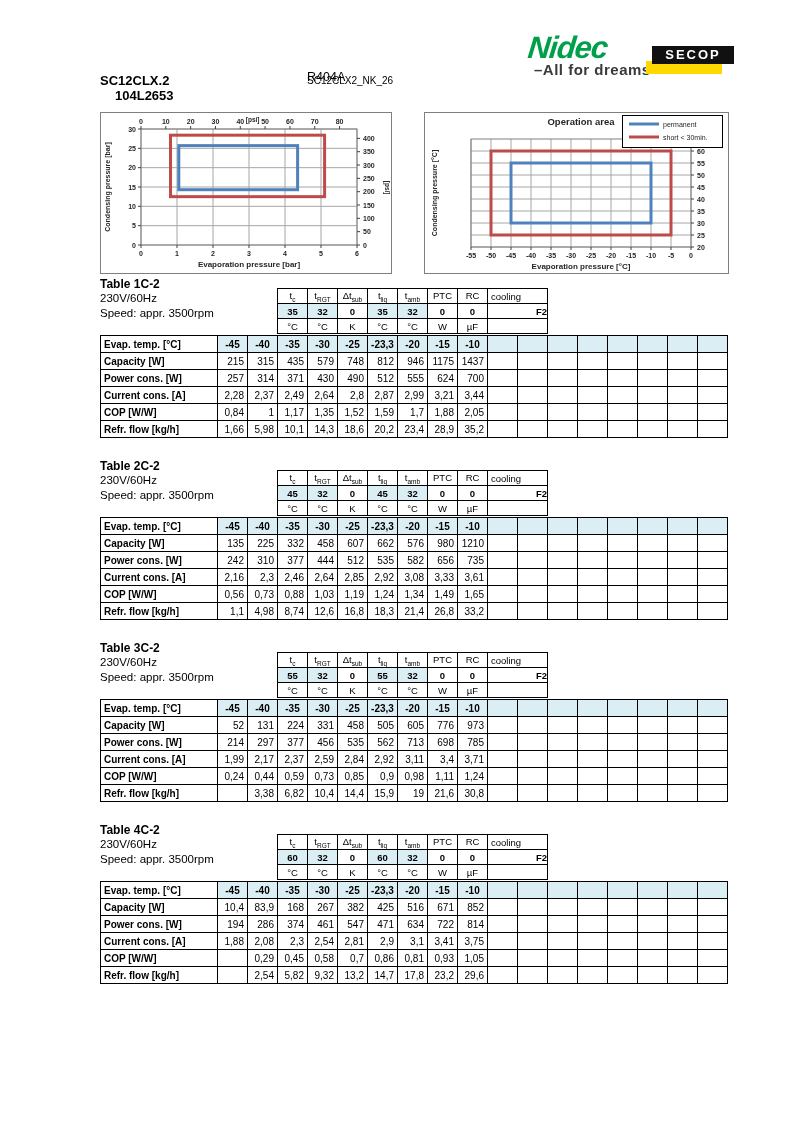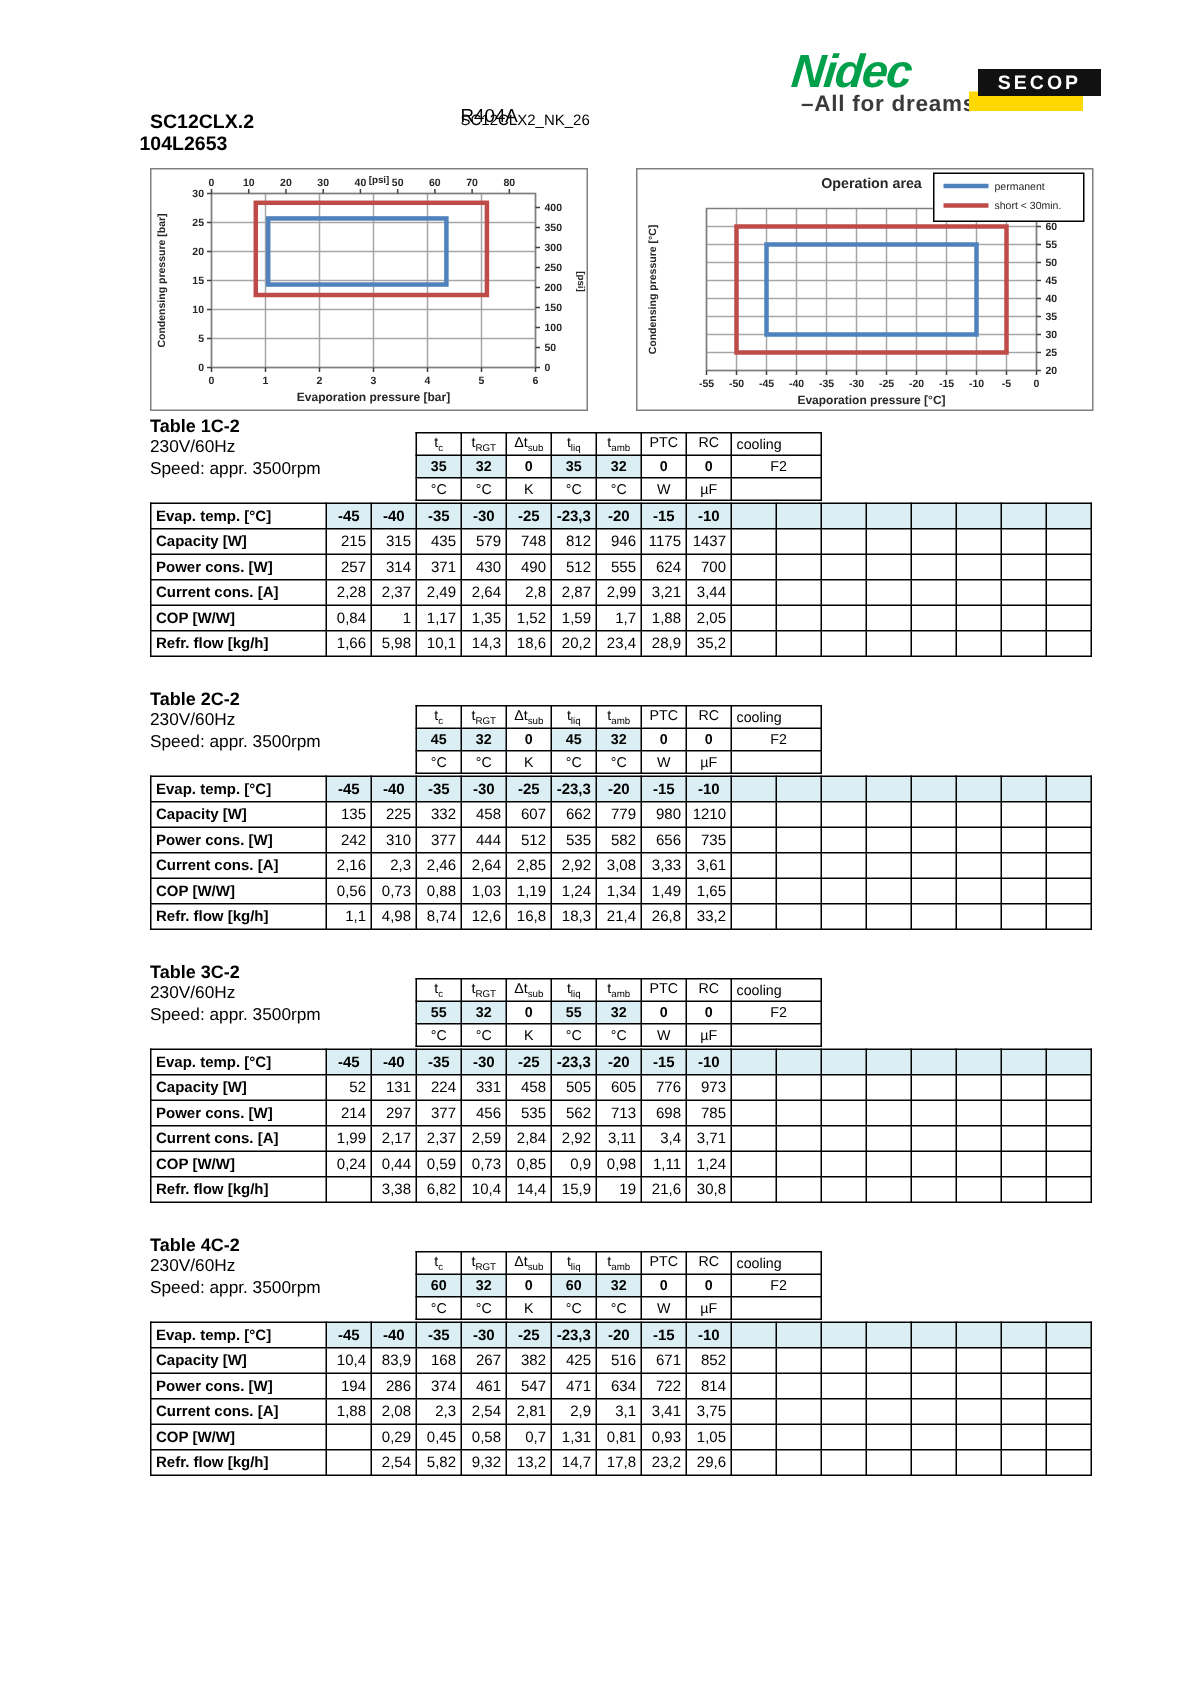--- a/index.html
+++ b/index.html
@@ -27,40 +27,40 @@
   .sec-title{font-size:12px;font-weight:bold}
   .sec-sub{font-size:11.5px}
   table{border-collapse:collapse;table-layout:fixed}
   .mini,.main{position:absolute}
   .mini td,.main td{border:1.5px solid #000;padding:0;text-align:center;
                     vertical-align:middle;font-size:10px;overflow:hidden;white-space:nowrap}
   .mini td{height:14px;font-size:9.5px}
   .mini sub{font-size:6.5px}
   .mini td.cool{text-align:left;padding-left:3px}
   .mini tr.vals td{font-weight:bold}
-  .mini tr.vals td.cool{font-weight:normal;text-align:center}
+  .mini tr.vals td.cool{font-weight:bold;text-align:right}
   .main td{height:16px}
   .main td.lbl{font-weight:bold;text-align:left;padding-left:3px}
   .main td.num{text-align:right;padding-right:3px}
   .main tr.evap td{background:#daeef3;font-weight:bold;text-align:center}
   .main tr.evap td.lbl{background:#ffffff;text-align:left}
   .shaded{background:#daeef3}
 </style>
 </head>
 <body>
 
 <div class="abs" style="left:520px;top:30px;width:270px;height:50px">
   <div class="abs nidec-text" style="left:8px;top:2px">Nidec</div>
   <div class="abs nidec-tagline" style="left:14px;top:31px">–All for dreams</div>
   <div class="abs secop-bar" style="left:126px;top:31px;width:76px;height:13px"></div>
   <div class="abs secop-box" style="left:132px;top:16px;width:82px;height:18px">SECOP</div>
 </div>
 
 <div class="abs model" style="left:100px;top:73px">SC12CLX.2</div>
-<div class="abs model" style="left:93px;top:88px">104L2653</div>
+<div class="abs model" style="left:115px;top:88px">104L2653</div>
 <div class="abs variant" style="left:307px;top:75px">SC12CLX2_NK_26</div>
 <div class="abs refrig" style="left:307px;top:70px">R404A</div>
 
 <div class="chartbox" id="chart0" style="left:100px;top:112px;width:290px;height:160px"><svg width="290" height="160" viewBox="0 0 290 160">
       <line x1="40" x2="40" y1="16" y2="132" stroke="#A6A6A6" stroke-width="1"></line>
       <line x1="76" x2="76" y1="16" y2="132" stroke="#A6A6A6" stroke-width="1"></line>
       <line x1="112" x2="112" y1="16" y2="132" stroke="#A6A6A6" stroke-width="1"></line>
       <line x1="148" x2="148" y1="16" y2="132" stroke="#A6A6A6" stroke-width="1"></line>
       <line x1="184" x2="184" y1="16" y2="132" stroke="#A6A6A6" stroke-width="1"></line>
       <line x1="220" x2="220" y1="16" y2="132" stroke="#A6A6A6" stroke-width="1"></line>
@@ -508,21 +508,21 @@
             <td></td>
           </tr>
           <tr>
             <td class="lbl">Capacity [W]</td>
             <td class="num">135</td>
             <td class="num">225</td>
             <td class="num">332</td>
             <td class="num">458</td>
             <td class="num">607</td>
             <td class="num">662</td>
-            <td class="num">779</td>
+            <td class="num">576</td>
             <td class="num">980</td>
             <td class="num">1210</td>
             <td></td>
             <td></td>
             <td></td>
             <td></td>
             <td></td>
             <td></td>
             <td></td>
             <td></td>
@@ -955,21 +955,21 @@
             <td></td>
             <td></td>
           </tr>
           <tr>
             <td class="lbl">COP [W/W]</td>
             <td class="num"></td>
             <td class="num">0,29</td>
             <td class="num">0,45</td>
             <td class="num">0,58</td>
             <td class="num">0,7</td>
-            <td class="num">1,31</td>
+            <td class="num">0,86</td>
             <td class="num">0,81</td>
             <td class="num">0,93</td>
             <td class="num">1,05</td>
             <td></td>
             <td></td>
             <td></td>
             <td></td>
             <td></td>
             <td></td>
             <td></td>

